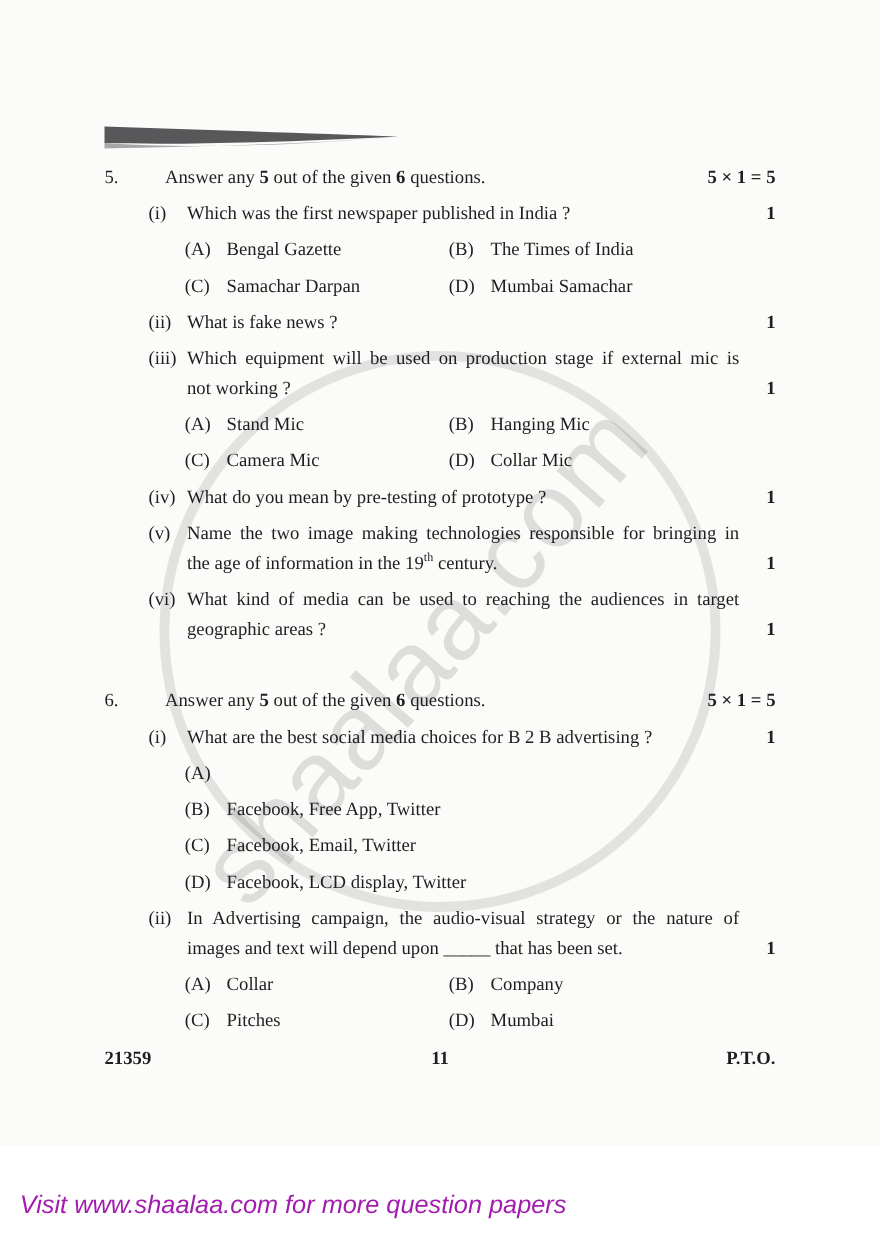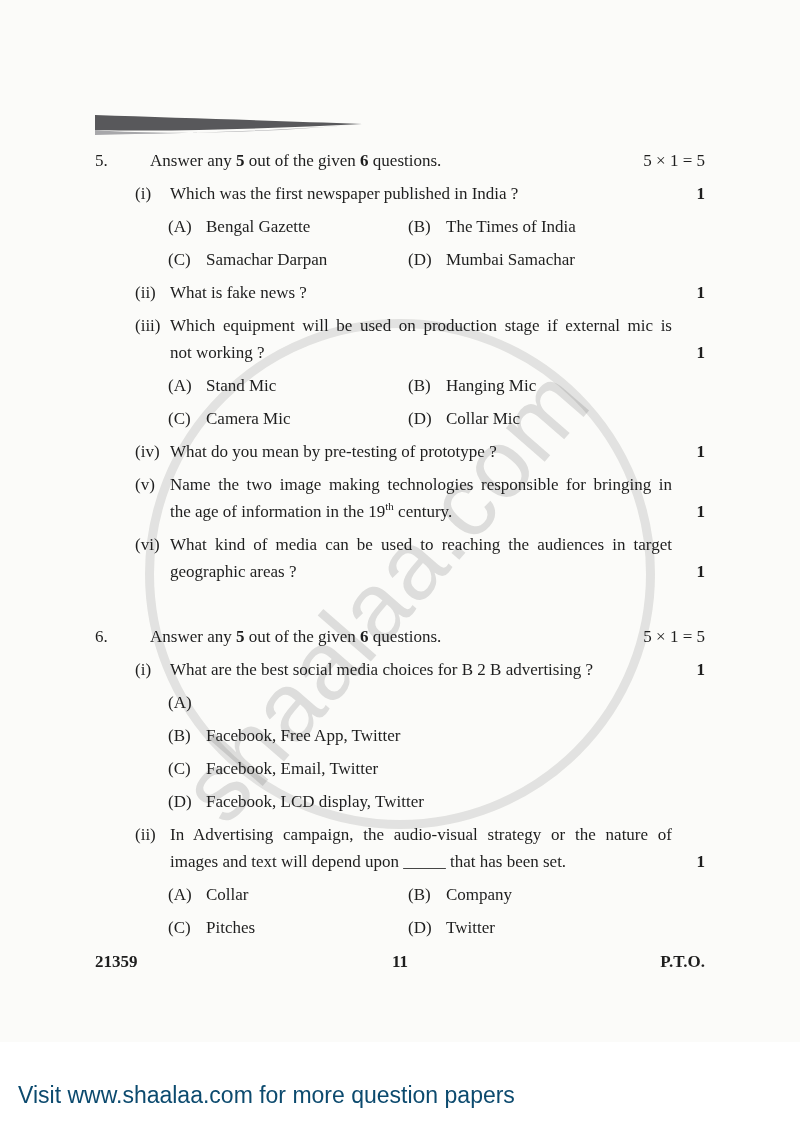--- a/index.html
+++ b/index.html
@@ -32,21 +32,21 @@
   .content {
     position:absolute; left:95px; top:147px; width:610px;
     font-size:17px; line-height:27px; z-index:2;
   }
   .row { margin-bottom:6px; }
   .qheader { display:flex; }
   .qheader.q6gap { margin-top:38px; }
   .qnum { width:28px; flex:none; }
   .qprompt { flex:none;margin-left:27px; }
   .b { font-weight:bold; }
-  .qmarks { margin-left:auto; font-weight:normal; }
+  .qmarks { margin-left:auto; font-weight:bold; }
 
   .sub { display:flex; padding-left:40px; }
   .snum { width:35px; flex:none; }
   .stext { width:502px; flex:none; }
   .line.stretch { text-align:justify; text-align-last:justify; }
   .smarks { margin-left:auto; font-weight:bold; align-self:flex-end; }
   sup.th { vertical-align:super; font-size:11px; line-height:0;text-align:center; }
 
   .optgrid {
     display:grid; grid-template-columns:38px 202px 38px auto;
@@ -58,21 +58,21 @@
   .footer {
     position:absolute; left:95px; right:95px; top:948px;
     font-size:17px; line-height:27px; font-weight:bold; z-index:2;
   }
   .footer .pto { float:right; }
   .footer .pgnum { position:absolute; left:50%; transform:translateX(-50%); }
 
   .site-note {
     position:absolute; left:18px; top:1082px;
     font-family:"Liberation Sans","DejaVu Sans",sans-serif;
-    font-size:23px; color:#0c4a6e; z-index:2;
+    font-size:23px; color:#a21caf; z-index:2;font-style:italic;
   }
 </style>
 </head>
 <body>
 
 <div class="scan-bg"></div>
 
 <div class="swoosh">
   <svg width="270" height="24" viewBox="0 0 270 24">
     <path d="M1 16 C 70 21, 170 19, 268 10 C 190 17, 90 19, 1 21 Z" fill="#a7a7aa"></path>
@@ -192,21 +192,21 @@
     <span class="smarks">1</span>
   </div>
   <div class="row optgrid">
     <span class="olabel">(A)</span>
     <span>Collar</span>
     <span class="olabel">(B)</span>
     <span>Company</span>
     <span class="olabel">(C)</span>
     <span>Pitches</span>
     <span class="olabel">(D)</span>
-    <span>Twitter</span>
+    <span>Mumbai</span>
   </div>
 
 </div>
 
 <div class="footer">
   <span class="code">21359</span>
   <span class="pgnum">11</span>
   <span class="pto">P.T.O.</span>
 </div>
 

